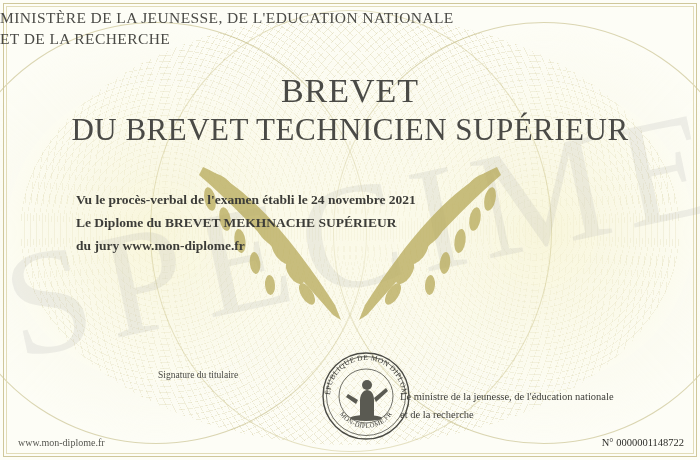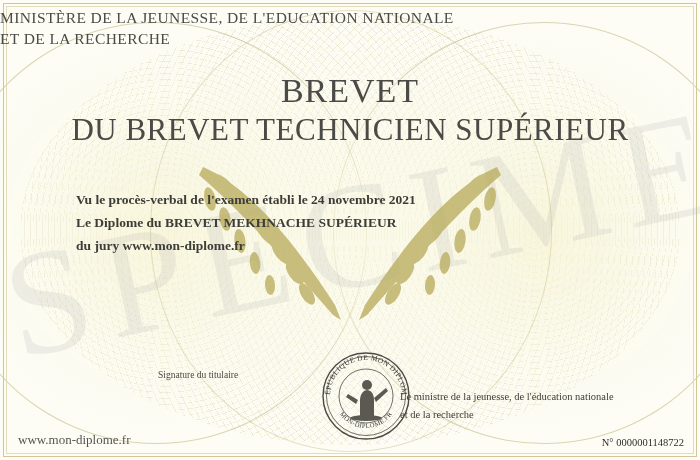--- a/index.html
+++ b/index.html
@@ -193,21 +193,21 @@
     width: 92px;
     height: 92px;
   }
   .seal svg { display: block; }
 
   
   .footer-left {
     position: absolute;
     left: 18px;
     bottom: 12px;
-    font-size: 13px;
+    font-size: 10px;
     color: #55554f;
   }
   .footer-right {
     position: absolute;
     right: 16px;
     bottom: 12px;
     font-size: 10.5px;
     color: #2e2e2a;
   }
 </style>

